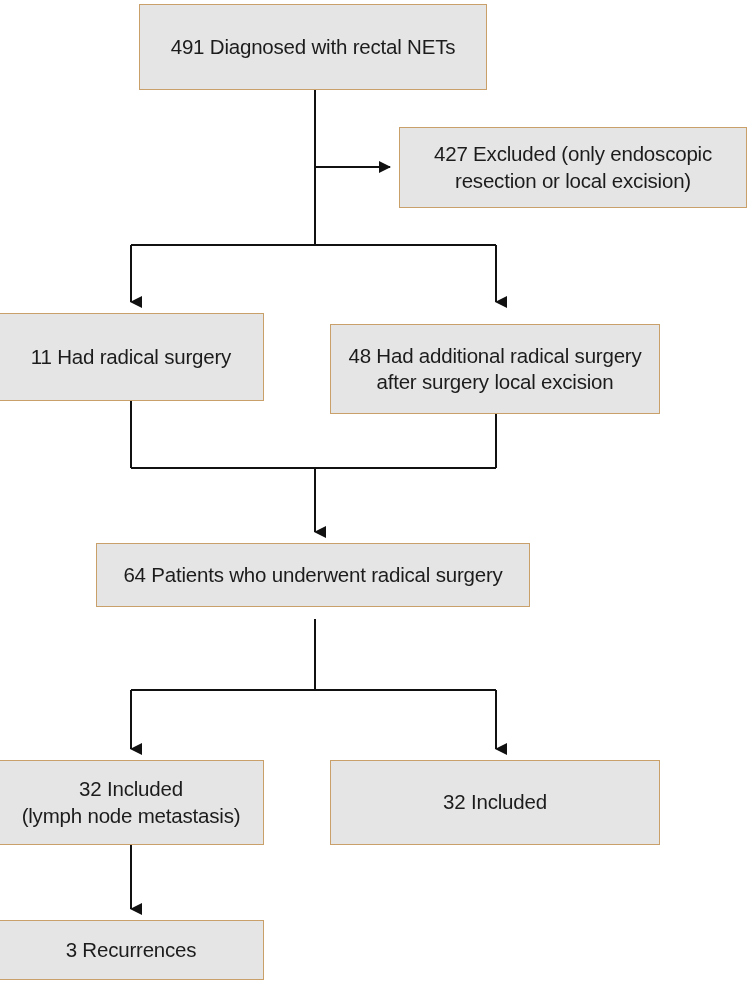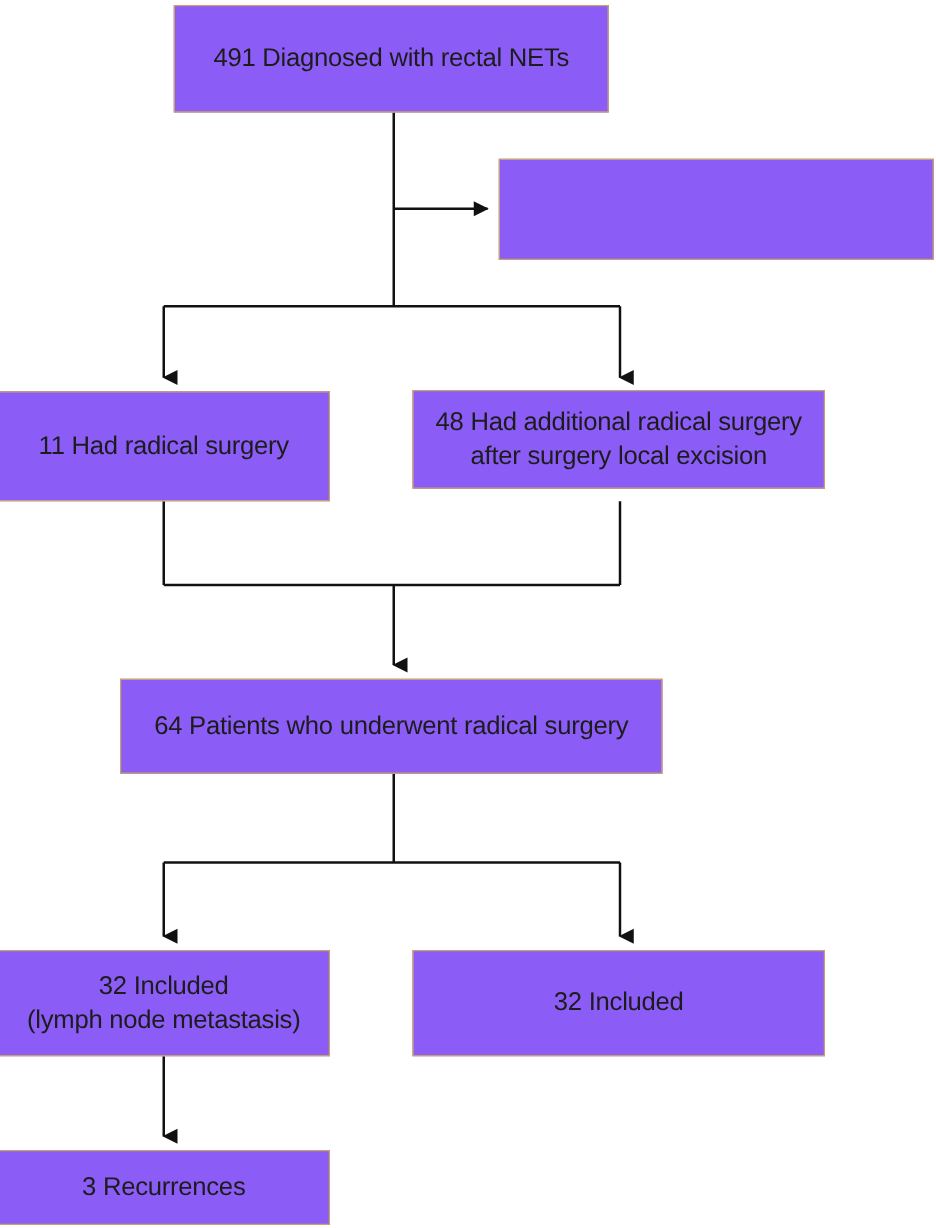--- a/index.html
+++ b/index.html
@@ -20,21 +20,21 @@
     position: absolute;
     left: 0;
     top: 0;
     width: 749px;
     height: 982px;
     pointer-events: none;
   }
   .node {
     position: absolute;
     box-sizing: border-box;
-    background: #8b5cf6;
+    background: #e5e5e5;
     border: 1.5px solid #c9a06a;
     display: flex;
     align-items: center;
     justify-content: center;
     text-align: center;
     color: #1c1c1c;
     font-size: 20.5px;
     line-height: 1.28;
     letter-spacing: -0.2px;
     padding: 4px 8px;
@@ -82,37 +82,39 @@
   </svg>
 
   <div class="node" style="left:139px; top:4px; width:348px; height:86px;">
     <div>
       <span class="line">491 Diagnosed with rectal NETs</span>
     </div>
   </div>
 
   <div class="node" style="left:399px; top:127px; width:348px; height:81px;">
     <div>
+      <span class="line">427 Excluded (only endoscopic</span>
+      <span class="line">resection or local excision)</span>
     </div>
   </div>
 
   <div class="node" style="left:-2px; top:313px; width:266px; height:88px;">
     <div>
       <span class="line">11 Had radical surgery</span>
     </div>
   </div>
 
-  <div class="node" style="left:330px; top:312px; width:330px; height:79px;">
+  <div class="node" style="left:330px; top:324px; width:330px; height:90px;">
     <div>
       <span class="line">48 Had additional radical surgery</span>
       <span class="line">after surgery local excision</span>
     </div>
   </div>
 
-  <div class="node" style="left:96px; top:543px; width:434px; height:76px;">
+  <div class="node" style="left:96px; top:543px; width:434px; height:64px;">
     <div>
       <span class="line">64 Patients who underwent radical surgery</span>
     </div>
   </div>
 
   <div class="node" style="left:-2px; top:760px; width:266px; height:85px;">
     <div>
       <span class="line">32 Included</span>
       <span class="line">(lymph node metastasis)</span>
     </div>

